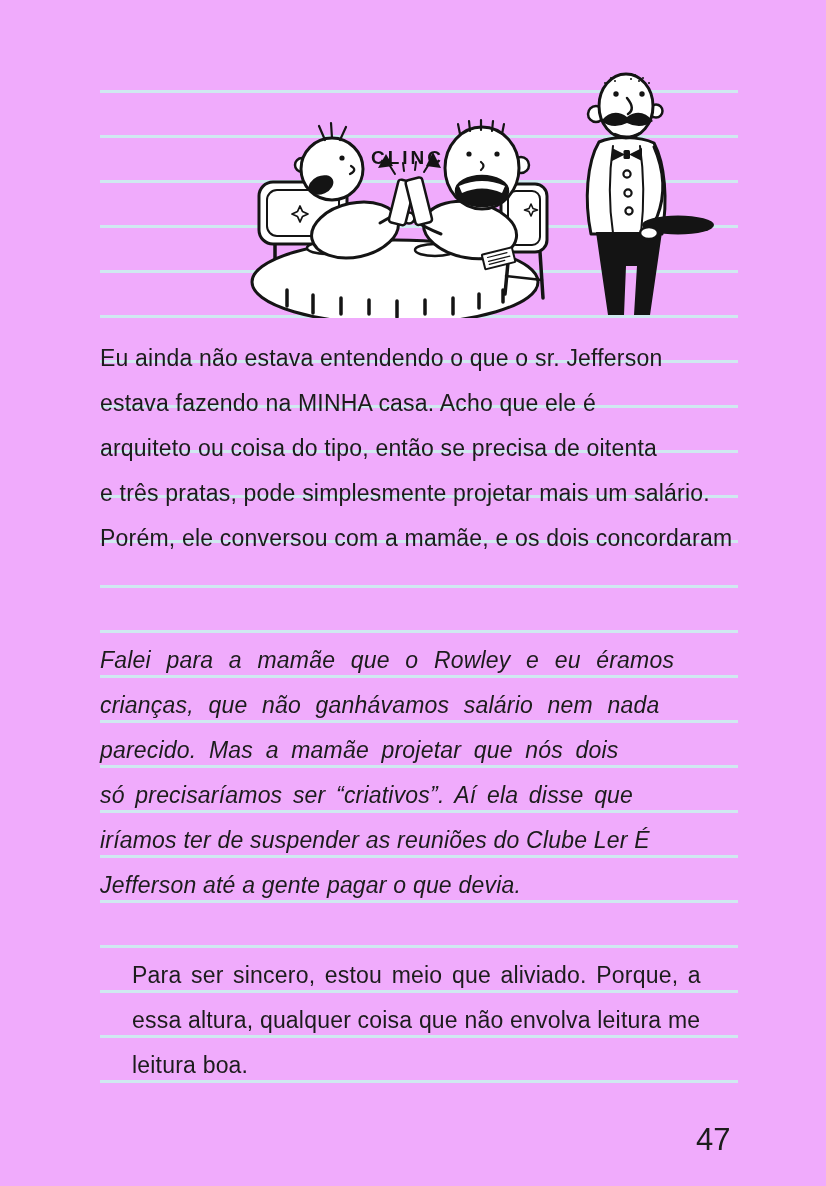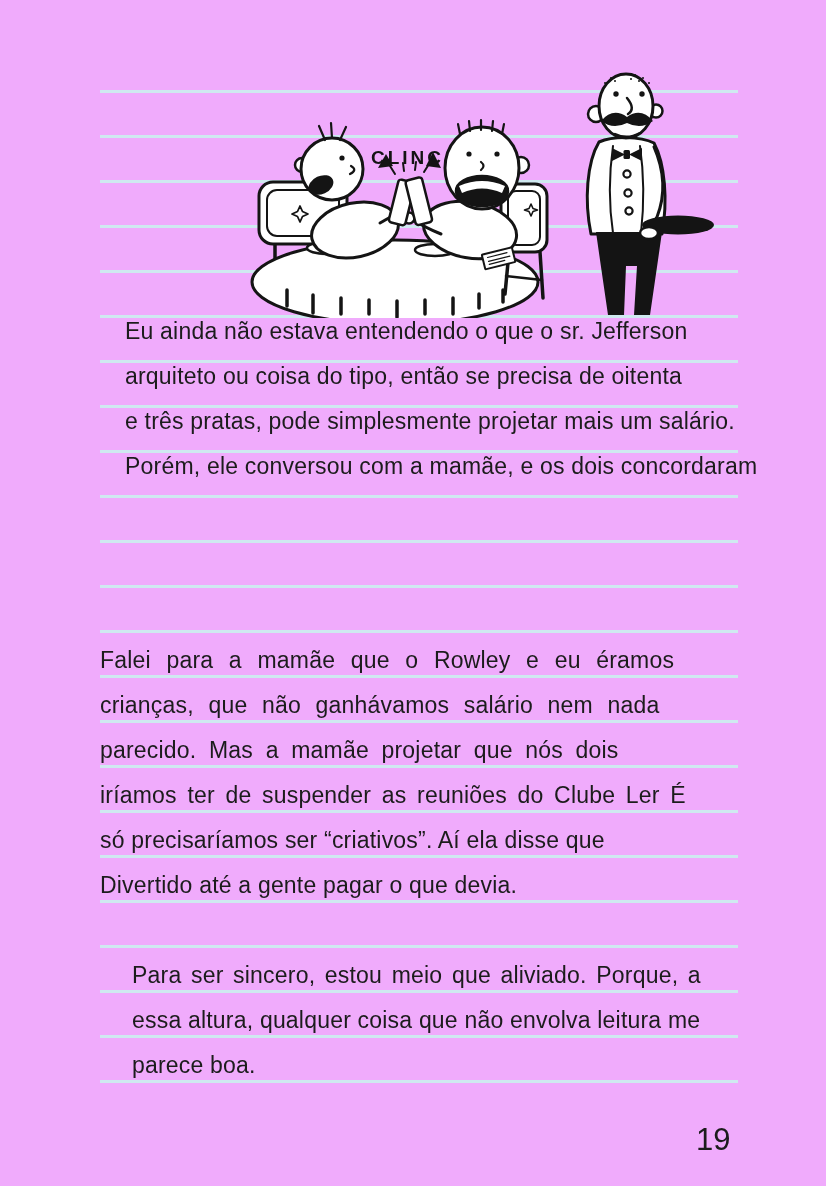--- a/index.html
+++ b/index.html
@@ -24,22 +24,22 @@
   .illustration{
     position:absolute;
     left:245px;top:62px;
     width:470px;height:256px;
   }
   .para{
     position:absolute;
     left:100px;
     width:640px;
   }
-  .para-1{top:304px;height:270px;margin-left:25px;}
-  .para-2{top:633px;height:270px;}
+  .para-1{top:331px;height:270px;}
+  .para-2{top:633px;height:270px;font-style:italic;}
   .para-3{top:948px;height:135px;margin-left:32px;}
   .text-line{
     height:45px;
     display:flex;
     align-items:flex-end;
     padding-bottom:4px;
     box-sizing:border-box;
     font-size:23px;
     letter-spacing:0.2px;
     white-space:nowrap;
@@ -163,35 +163,36 @@
           <rect x="378.5" y="88" width="6.5" height="9" rx="1.5"></rect>
         </g>
         <ellipse cx="433" cy="163" rx="36" ry="9.5" fill="#141414" stroke="none"></ellipse>
         <ellipse cx="404" cy="171" rx="9" ry="6" fill="#ffffff" stroke-width="2.5"></ellipse>
       </g>
     </g>
   </svg>
 
   <div class="para para-1">
     <div class="text-line">Eu ainda não estava entendendo o que o sr. Jefferson</div>
+    <div class="text-line">estava fazendo na MINHA casa. Acho que ele é</div>
     <div class="text-line">arquiteto ou coisa do tipo, então se precisa de oitenta</div>
     <div class="text-line">e três pratas, pode simplesmente projetar mais um salário.</div>
     <div class="text-line">Porém, ele conversou com a mamãe, e os dois concordaram</div>
   </div>
 
   <div class="para para-2">
     <div class="text-line">Falei para a mamãe que o Rowley e eu éramos</div>
     <div class="text-line">crianças, que não ganhávamos salário nem nada</div>
     <div class="text-line">parecido. Mas a mamãe projetar que nós dois</div>
+    <div class="text-line">só precisaríamos ser “criativos”. Aí ela disse que</div>
     <div class="text-line">iríamos ter de suspender as reuniões do Clube Ler É</div>
-    <div class="text-line">só precisaríamos ser “criativos”. Aí ela disse que</div>
-    <div class="text-line">Divertido até a gente pagar o que devia.</div>
+    <div class="text-line">Jefferson até a gente pagar o que devia.</div>
   </div>
 
   <div class="para para-3">
     <div class="text-line">Para ser sincero, estou meio que aliviado. Porque, a</div>
     <div class="text-line">essa altura, qualquer coisa que não envolva leitura me</div>
-    <div class="text-line">parece boa.</div>
+    <div class="text-line">leitura boa.</div>
   </div>
 
-  <div class="page-number">19</div>
+  <div class="page-number">47</div>
 
 </div>
 
 </body></html>

